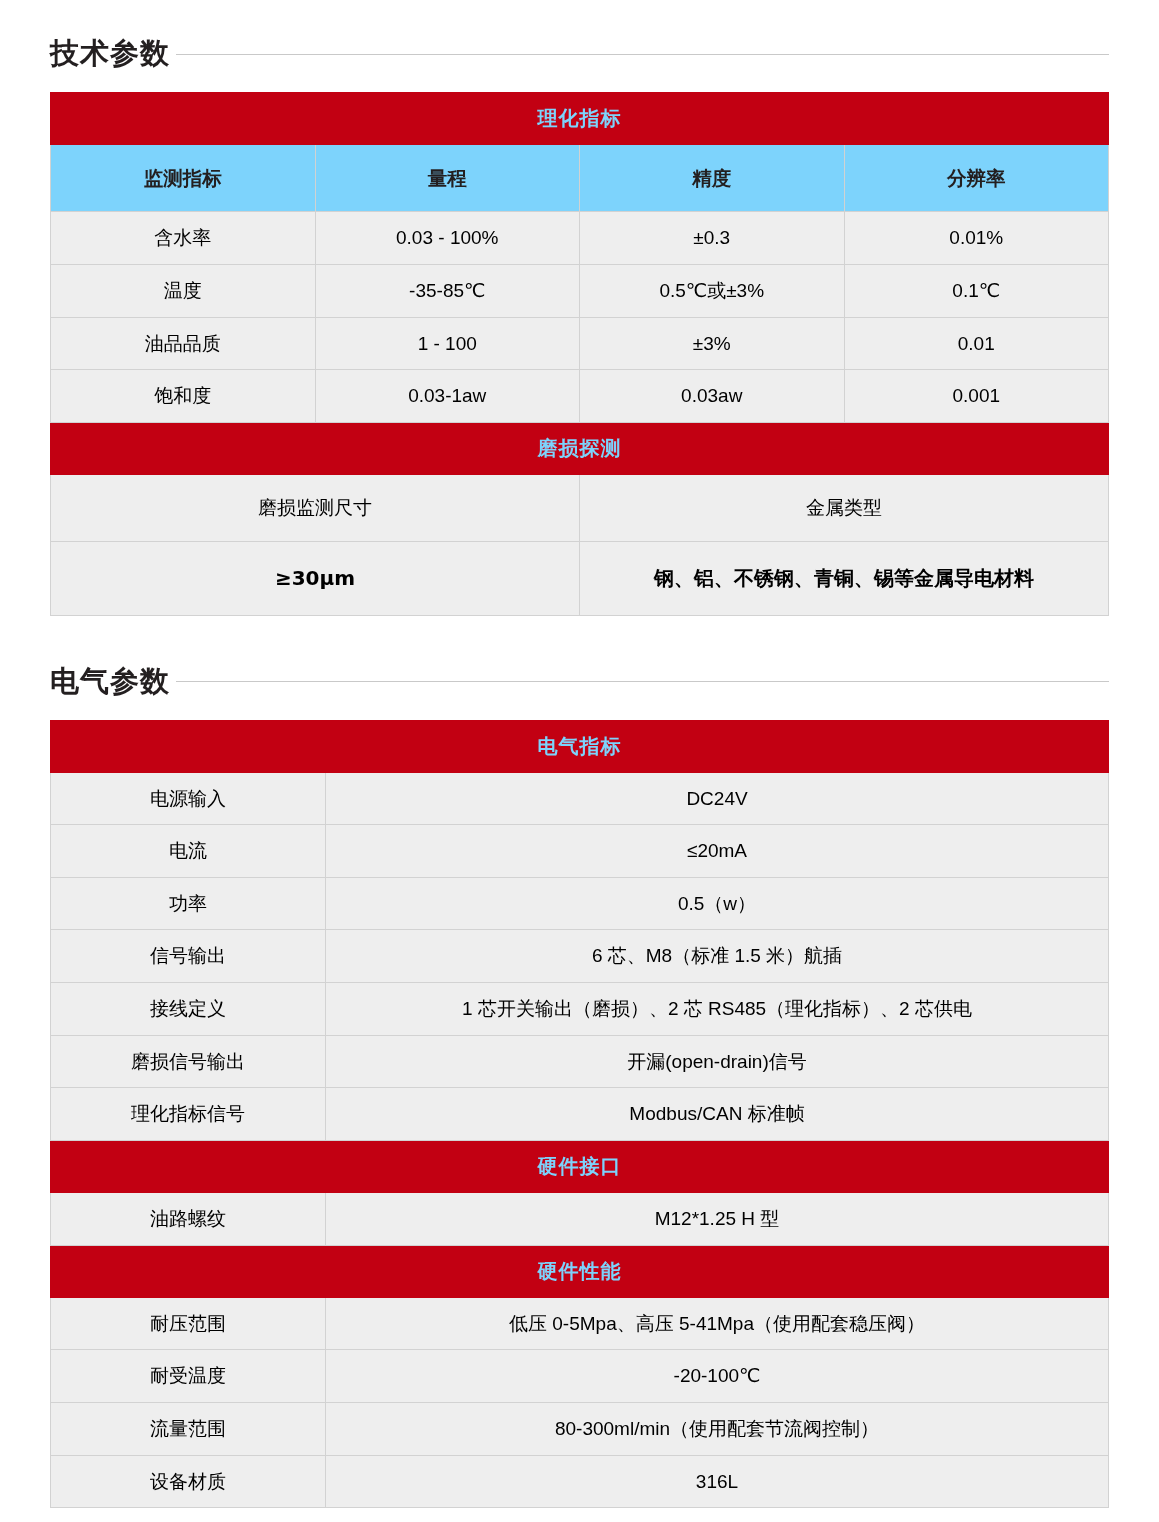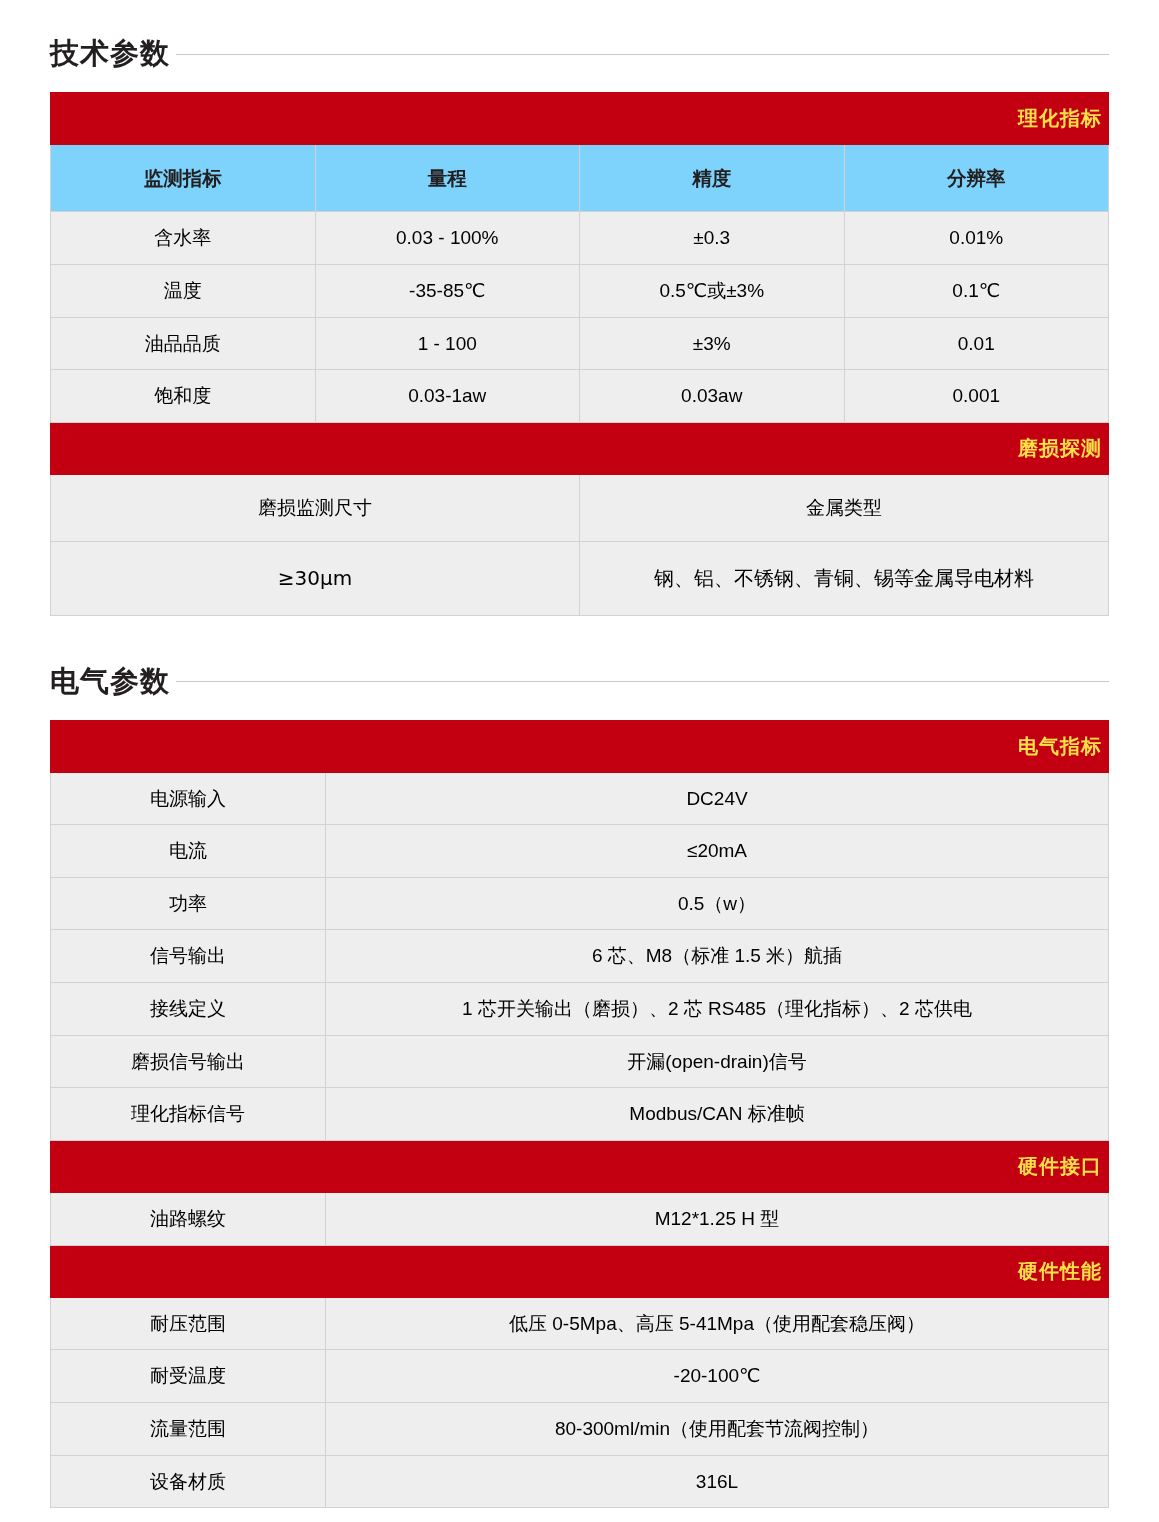--- a/index.html
+++ b/index.html
@@ -56,43 +56,43 @@
     font-weight: 400;
     font-size: 19px;
     color: #000000;
     background: #eeeeee;
     padding: 13px 6px;
     line-height: 1.35;
   }
   
   tr.banner td {
     background: #c20012;
-    color: #fde047;
+    color: #7dd3fc;
     font-size: 20px;
     font-weight: 700;
     letter-spacing: 1px;
     padding: 12px 6px;
     border-color: #c20012;
-    text-align: right;
   }
   
   tr.colhead td {
     font-weight: 700;
     font-size: 19.5px;
     background: #7dd3fc;
     padding: 20px 6px;
     color: #231f20;
   }
   
   tr.tall td {
     padding: 20px 6px;
   }
   tr.tall2 td {
     padding: 23px 14px;
     font-size: 20px;
+    font-weight: bold;
   }
   .lbl-cell {
     width: 275px;
   }
   .mu {
     font-family: "DejaVu Sans", sans-serif;
   }
 </style>
 </head>
 <body>

